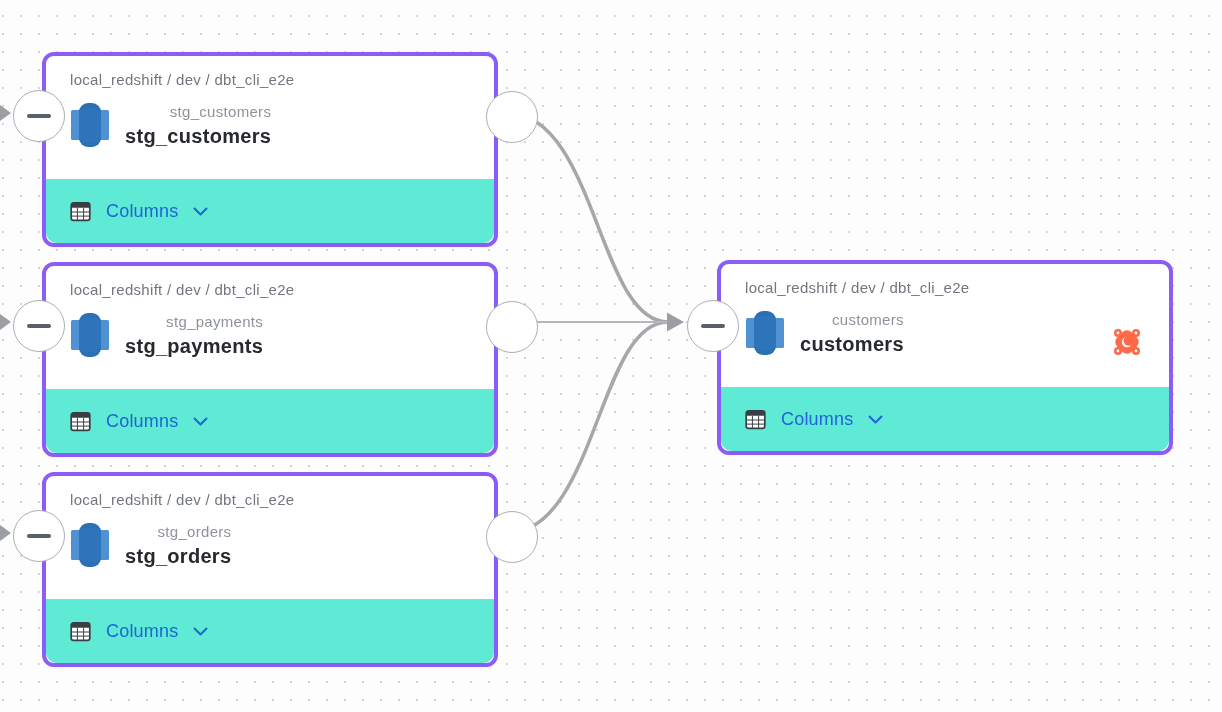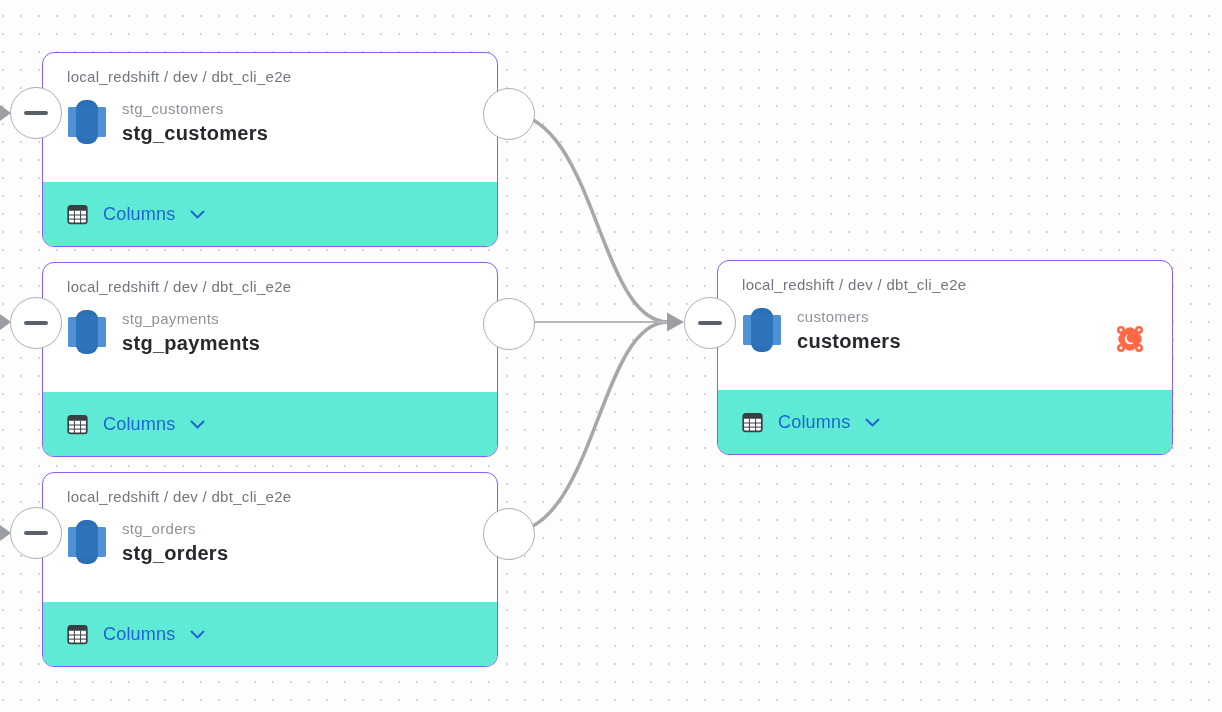--- a/index.html
+++ b/index.html
@@ -9,26 +9,26 @@
     font-family:"Liberation Sans", sans-serif;
     background-color:#fdfdfd;
     background-image:radial-gradient(circle, #d5d5d5 1.1px, transparent 1.5px);
     background-size:18px 18px;
     background-position:12px 7px;
   }
   .canvas-svg { position:absolute; left:0; top:0; width:1222px; height:712px; }
 
   .node {
     position:absolute; width:456px; height:195px;
-    background:#ffffff; border:1px solid #8b5cf6; border-radius:12px;
+    background:#ffffff; border:4px solid #8b5cf6; border-radius:12px;
     box-shadow:0 1px 2px rgba(0,0,0,0.04);
   }
   .node-header { padding:15px 24px 0 24px; }
   .breadcrumb { font-size:15px; color:#72767e; letter-spacing:.3px; margin-bottom:14px; white-space:nowrap; }
-  .title-row { display:flex; align-items:center; gap:15px; }
+  .title-row { display:flex; align-items:center; gap:15px;text-align:right; }
   .name-block { display:flex; flex-direction:column; gap:5px; }
   .subtitle { font-size:15px; color:#8e939b; letter-spacing:.3px; }
   .title { font-size:20px; font-weight:700; color:#26292e; letter-spacing:.3px; }
 
   .node-footer {
     position:absolute; left:0; right:0; bottom:0; height:64px;
     background:#5eead4; border-radius:0 0 11px 11px;
     display:flex; align-items:center; gap:15px; padding-left:24px;
     cursor:pointer;
   }

